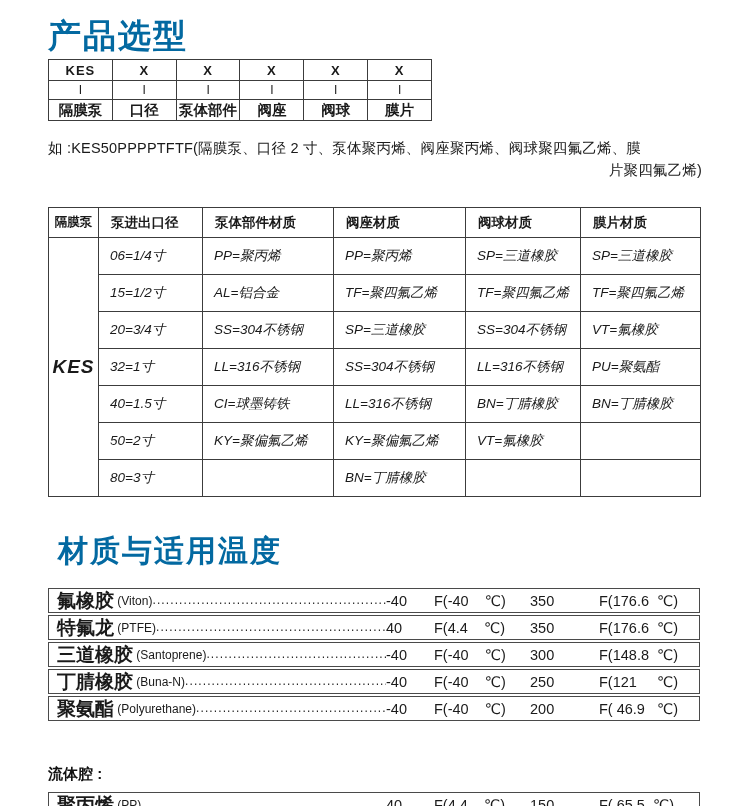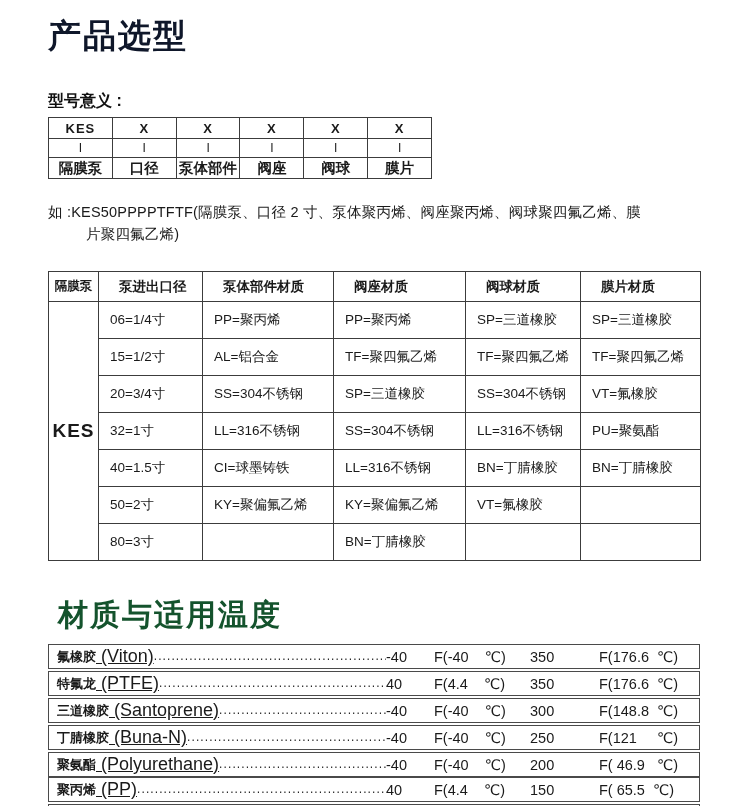--- a/index.html
+++ b/index.html
@@ -7,91 +7,90 @@
   body {
     width:750px; height:806px;
     font-family:"Liberation Sans","DejaVu Sans",sans-serif;
     color:#1a1a1a;
     overflow:hidden;
   }
   .page { padding:14px 48px 0 48px; }
 
   
   .page-title {
-    font-size:33px; font-weight:700; color:#0f172a; letter-spacing:2px;
+    font-size:33px; font-weight:700; color:#0369a1; letter-spacing:2px;
   }
   .section-title {
-    font-size:30px; font-weight:700; color:#14532d; letter-spacing:2px;
-    margin:34px 0 8px 10px;
+    font-size:30px; font-weight:700; color:#0369a1; letter-spacing:2px;
+    margin:34px 0 16px 10px;
   }
   .sub-label {
     font-size:16px; font-weight:700; color:#111;
   }
   .label-model   { margin-top:32px; margin-bottom:5px; }
   .label-seal    { margin-top:20px; margin-bottom:7px; font-size:15px; }
   .label-fluid   { margin-top:44px; margin-bottom:8px; font-size:15px; }
 
   
   table { border-collapse:collapse; }
   .model-table { width:384px; table-layout:fixed; }
   .model-table td {
     border:1px solid #3c3c3c; text-align:center; vertical-align:middle;
     height:21px; font-size:14px; font-weight:600;
   }
   .model-table tr.r1 td { font-size:13px; font-weight:600; letter-spacing:1px; }
   .model-table tr.r2 td { height:19px; font-size:12px; font-weight:400; }
   .model-table tr.r3 td { font-size:14.5px; font-weight:600; }
 
-  .example-line { font-size:14.5px; font-weight:500; margin-top:24px; letter-spacing:0.2px; }
-  .example-line.l2 { margin-top:3px; margin-left:38px; }
+  .example-line { font-size:14.5px; font-weight:500; margin-top:18px; letter-spacing:0.2px; }
+  .example-line.l2 { margin-top:3px; margin-left:38px;text-align:right; }
 
   
   .sel-table { width:652px; table-layout:fixed; margin-top:27px; }
   .sel-table th, .sel-table td {
     border:1px solid #3c3c3c; vertical-align:middle;
     font-size:13.5px; overflow:hidden; white-space:nowrap;
   }
   .sel-table th {
-    height:30px; font-weight:700; text-align:left; padding-left:20px;
+    height:30px; font-weight:700; text-align:left; padding-left:12px;
   }
   .sel-table th:first-child { text-align:center; padding-left:0; font-size:12.5px; }
-  .sel-table td { height:37px; font-weight:500; padding-left:11px; }
+  .sel-table td { height:37px; font-weight:500; padding-left:11px;font-style:italic; }
   .sel-table td.kes-cell {
     text-align:center; padding-left:0; font-size:19px; font-weight:600;
     letter-spacing:1px; font-family:"Liberation Sans","DejaVu Sans",sans-serif;
   }
 
   
   .temp-table { width:652px; }
   .temp-row {
     display:flex; align-items:center;
     height:25px; border:1px solid #4a4a4a; background:#fff;
     margin-bottom:2px; padding-left:8px;
   }
   .temp-row:last-child { margin-bottom:0; }
-  .t-cn { font-size:13px; font-weight:700; white-space:pre; }
-  .t-en { font-size:18px; font-weight:400; white-space:pre;text-decoration:underline; }
+  .t-cn { font-size:19px; font-weight:700; white-space:pre; }
+  .t-en { font-size:12px; font-weight:400; white-space:pre; }
   .t-leader {
     flex:1; overflow:hidden; white-space:nowrap;
     font-size:12px; letter-spacing:1.1px; color:#222;
     transform:translateY(-1px);
   }
   .t-minf { width:36px; font-size:14.5px; font-weight:500; white-space:pre; }
   .t-minc { width:108px; padding-left:12px; font-size:14.5px; font-weight:500; white-space:pre; }
   .t-maxf { width:48px; text-align:left; font-size:14.5px; font-weight:500; white-space:pre; }
   .t-maxc { width:121px; padding-left:21px; font-size:14.5px; font-weight:500; white-space:pre; }
 </style>
 </head>
 <body>
 
 <div class="page">
 
   <h1 class="page-title">产品选型</h1>
 
-  <div class="sub-label label-model">型号意义 :</div>
 
   <table class="model-table" id="modelTable">
       <tbody>
         <tr class="r1">
           <td>KES</td>
           <td>X</td>
           <td>X</td>
           <td>X</td>
           <td>X</td>
           <td>X</td>
@@ -232,20 +231,21 @@
         <span class="t-cn">聚氨酯</span>
         <span class="t-en"> (Polyurethane)</span>
         <span class="t-leader">............................................................................................................................................................................................................................</span>
         <span class="t-minf">-40</span>
         <span class="t-minc">F(-40    ℃)</span>
         <span class="t-maxf">200</span>
         <span class="t-maxc">F( 46.9   ℃)</span>
       </div>
     </div>
 
+  <div class="sub-label label-fluid">流体腔 :</div>
   <div class="temp-table" id="fluidTable">
       <div class="temp-row">
         <span class="t-cn">聚丙烯</span>
         <span class="t-en"> (PP)</span>
         <span class="t-leader">............................................................................................................................................................................................................................</span>
         <span class="t-minf">40</span>
         <span class="t-minc">F(4.4    ℃)</span>
         <span class="t-maxf">150</span>
         <span class="t-maxc">F( 65.5  ℃)</span>
       </div>

